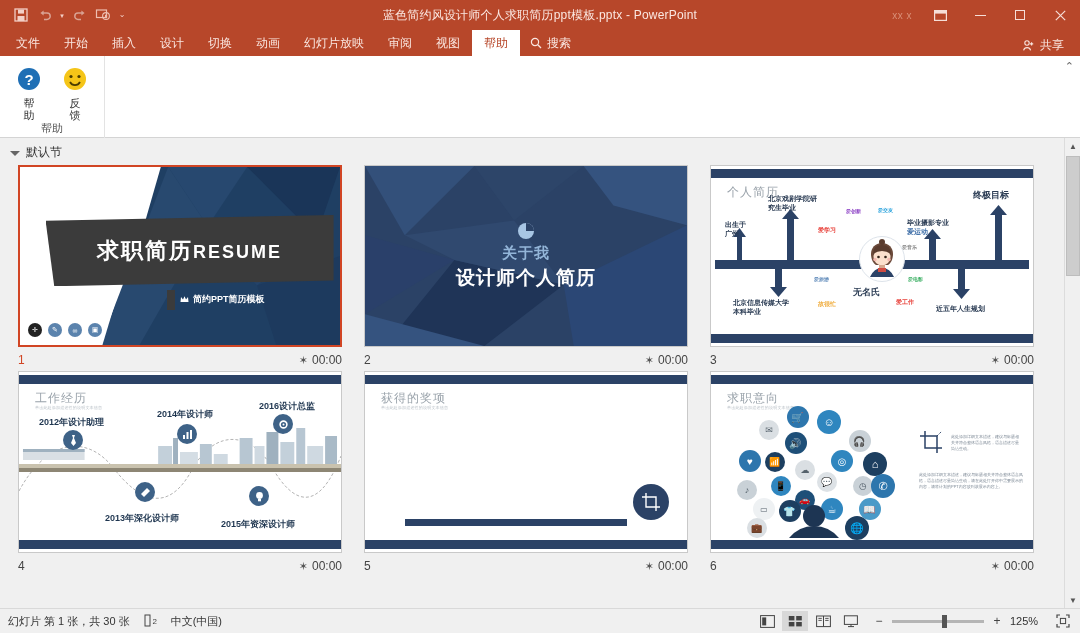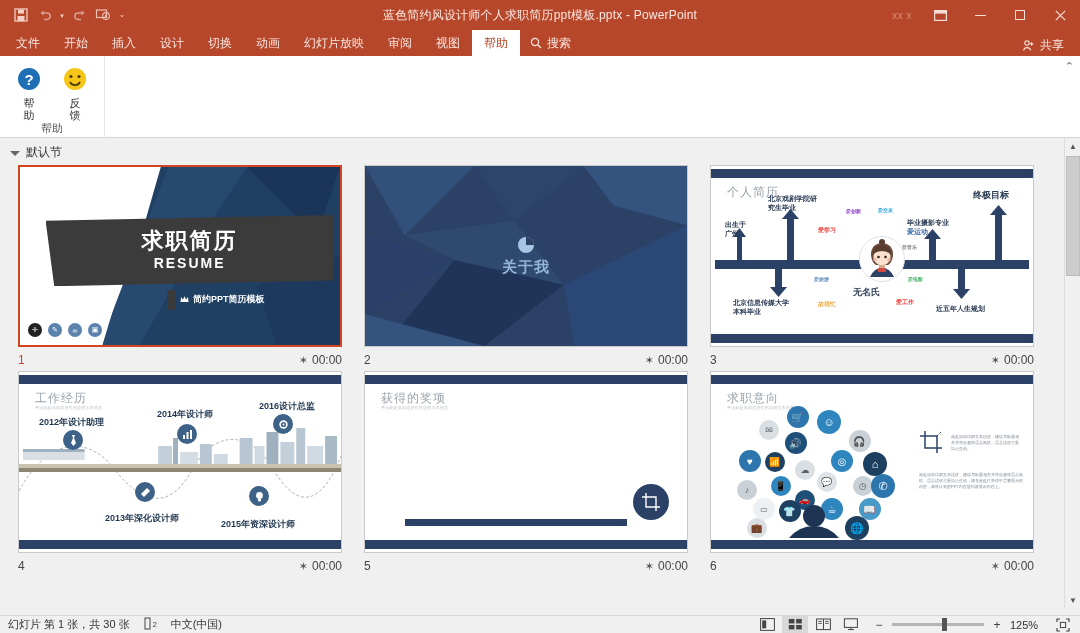--- a/index.html
+++ b/index.html
@@ -122,24 +122,24 @@
   .s1-facets { position: absolute; inset: 0; }
   .s1-white {
     position: absolute; left: 0; top: 0; width: 56%; height: 100%;
     background: #fff;
     clip-path: polygon(0 0, 76% 0, 46% 100%, 0 100%);
   }
   .s1-band {
     position: absolute; left: 8%; top: 27%; width: 90%; height: 40%;
     background: #3b3b3b;
     clip-path: polygon(0 8%, 100% 0, 100% 92%, 3% 100%);
-    display: flex; flex-direction: column; align-items: center; justify-content: center;
+    display: flex; flex-direction: row; align-items: center; justify-content: center;
   }
   .s1-title { color: #fff; font-size: 22px; font-weight: bold; letter-spacing: 2px; line-height: 1; }
-  .s1-sub { color: #fff; font-size: 14px; font-weight: bold; letter-spacing: 2px; margin-top: 3px; }
+  .s1-sub { color: #fff; font-size: 18px; font-weight: bold; letter-spacing: 2px; margin-top: 3px; }
   .s1-tag {
     position: absolute; left: 50%; top: 71%; display: flex; align-items: center; gap: 4px;
     color: #fff; font-size: 9px; font-weight: bold;
   }
   .s1-tagbox { position: absolute; left: 46%; top: 69%; width: 8px; height: 20px; background:#3b3b3b; }
   .s1-icons { position: absolute; left: 8px; bottom: 8px; display: flex; gap: 6px; }
   .s1-ico {
     width: 14px; height: 14px; border-radius: 50%; background: #5b83ad;
     display: flex; align-items: center; justify-content: center; color: #fff; font-size: 7px;
   }
@@ -219,21 +219,21 @@
     color: #555; font-size: 8px; background: #f0f0f0;
   }
   .vs-thumb {
     position: absolute; top: 18px; left: 1px; width: 14px; height: 120px;
     background: #cdcdcd; border: 1px solid #bdbdbd;
   }
   .vs-bottom { position: absolute; bottom: 0; }
 
   
   .statusbar {
-    position: absolute; left: 0; right: 0; bottom: 0; height: 18px;
+    position: absolute; left: 0; right: 0; bottom: 0; height: 25px;
     background: #f0f0f0; border-top: 1px solid #d9d9d9;
     display: flex; align-items: center; font-size: 11px; color: #333;
   }
   .sb-left { display: flex; align-items: center; gap: 14px; padding-left: 8px; }
   .sb-right { margin-left: auto; display: flex; align-items: center; padding-right: 6px; gap: 2px; }
   .view-btn {
     width: 26px; height: 20px; display: flex; align-items: center; justify-content: center;
     color: #444;
   }
   .view-btn.active { background: #d8d8d8; }
@@ -430,20 +430,21 @@
                 <polygon points="0,150 120,182 0,182" fill="#35537f"></polygon>
               </svg>
               <div class="s2-center">
                 <div class="s2-pie">
                   <svg width="20" height="20" viewBox="0 0 20 20">
                       <circle cx="10" cy="10" r="8" fill="#a8c6e4"></circle>
                       <path d="M10 10 L10 2 A8 8 0 0 1 18 10 Z" fill="#2b4266"></path>
                     </svg>
                 </div>
                 <div class="s2-a">关于我</div>
+                <div class="s2-b">设计师个人简历</div>
               </div>
             </div>
           </div>
           <div class="thumb-meta">
             <span class="snum">2</span>
             <span class="timing">
               <span class="star">✶</span>
               <span>00:00</span>
             </span>
           </div>

